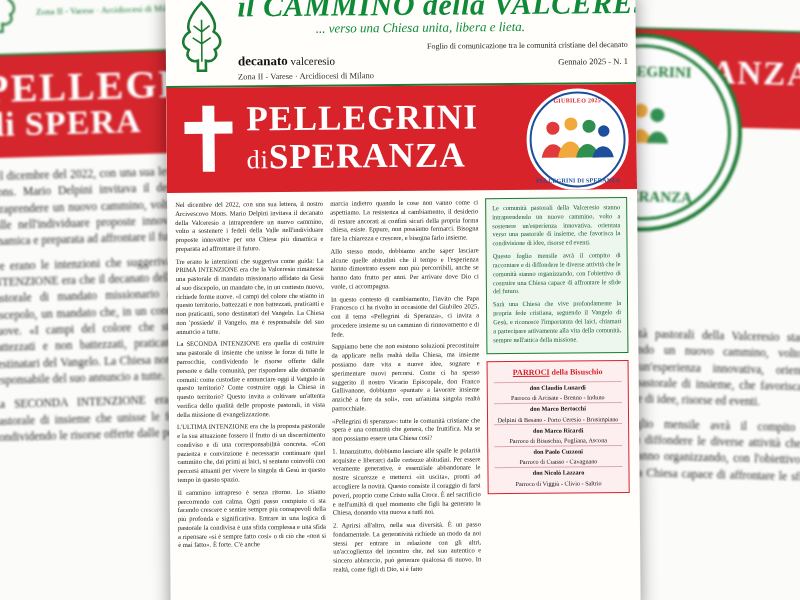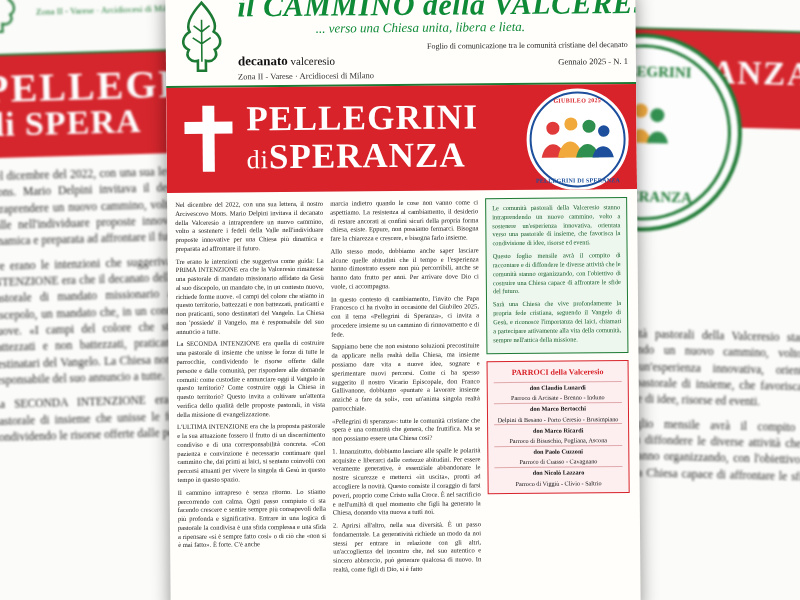--- a/index.html
+++ b/index.html
@@ -118,21 +118,21 @@
   
   .content{
     position:relative;padding:8px 8px 0 8px;box-sizing:border-box;
     height:408px;
   }
   .cols{display:flex;gap:7px;height:100%;}
   .col{
     font-size:6.6px;line-height:1.33;text-align:justify;color:#1b1b1b;
   }
   .col p{margin:0 0 4px 0;}
-  .col .sc{font-variant:small-caps;font-weight:bold;}
+  .col .sc{font-variant:small-caps;font-weight:bold;text-decoration:underline;}
   .col1{width:148px;}
   .col2{width:148px;}
   .col3{width:142px;}
 
   
   .greenbox{
     border:1.5px solid #1d7a34;background:#eef7ee;color:#155b28;
     padding:5px 6px;font-size:6.4px;line-height:1.38;text-align:justify;
     margin-bottom:7px;
   }
@@ -280,21 +280,21 @@
       <div class="col col3">
         <div class="greenbox">
           <p>Le comunità pastorali della Valceresio stanno intraprendendo un nuovo cammino, volto a sostenere un'esperienza innovativa, orientata verso una pastorale di insieme, che favorisca la condivisione di idee, risorse ed eventi.</p>
           <p>Questo foglio mensile avrà il compito di raccontare e di diffondere le diverse attività che le comunità stanno organizzando, con l'obiettivo di costruire una Chiesa capace di affrontare le sfide del futuro.</p>
           <p>Sarà una Chiesa che vive profondamente la propria fede cristiana, seguendo il Vangelo di Gesù, e riconosce l'importanza dei laici, chiamati a partecipare attivamente alla vita della comunità, sempre nell'attica della missione.</p>
         </div>
 
         <div class="redbox">
           <div class="hd">
             <span class="sc">PARROCI</span>
-            <span>della Valceresio</span>
+            <span>della Bisuschio</span>
           </div>
           <div class="row" style="font-weight:bold;">don Claudio Lunardi</div>
           <div>Parroco di Arcisate - Brenno - Induno</div>
           <div class="row" style="font-weight:bold;">don Marco Bertocchi</div>
           <div>Delpini di Besano - Porto Ceresio - Brusimpiano</div>
           <div class="row" style="font-weight:bold;">don Marco Ricardi</div>
           <div>Parroco di Bisuschio, Pogliana, Ascona</div>
           <div class="row" style="font-weight:bold;">don Paolo Cuzzoni</div>
           <div>Parroco di Cuasso - Cavagnano</div>
           <div class="row" style="font-weight:bold;">don Nicolò Lazzaro</div>

